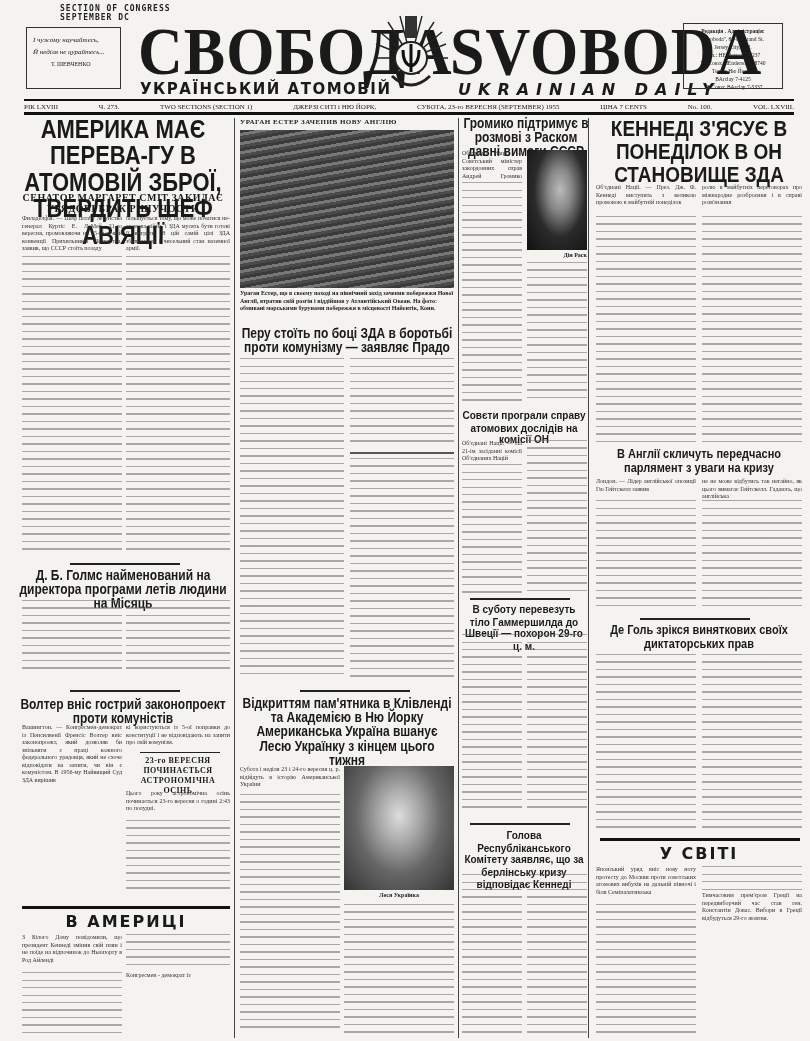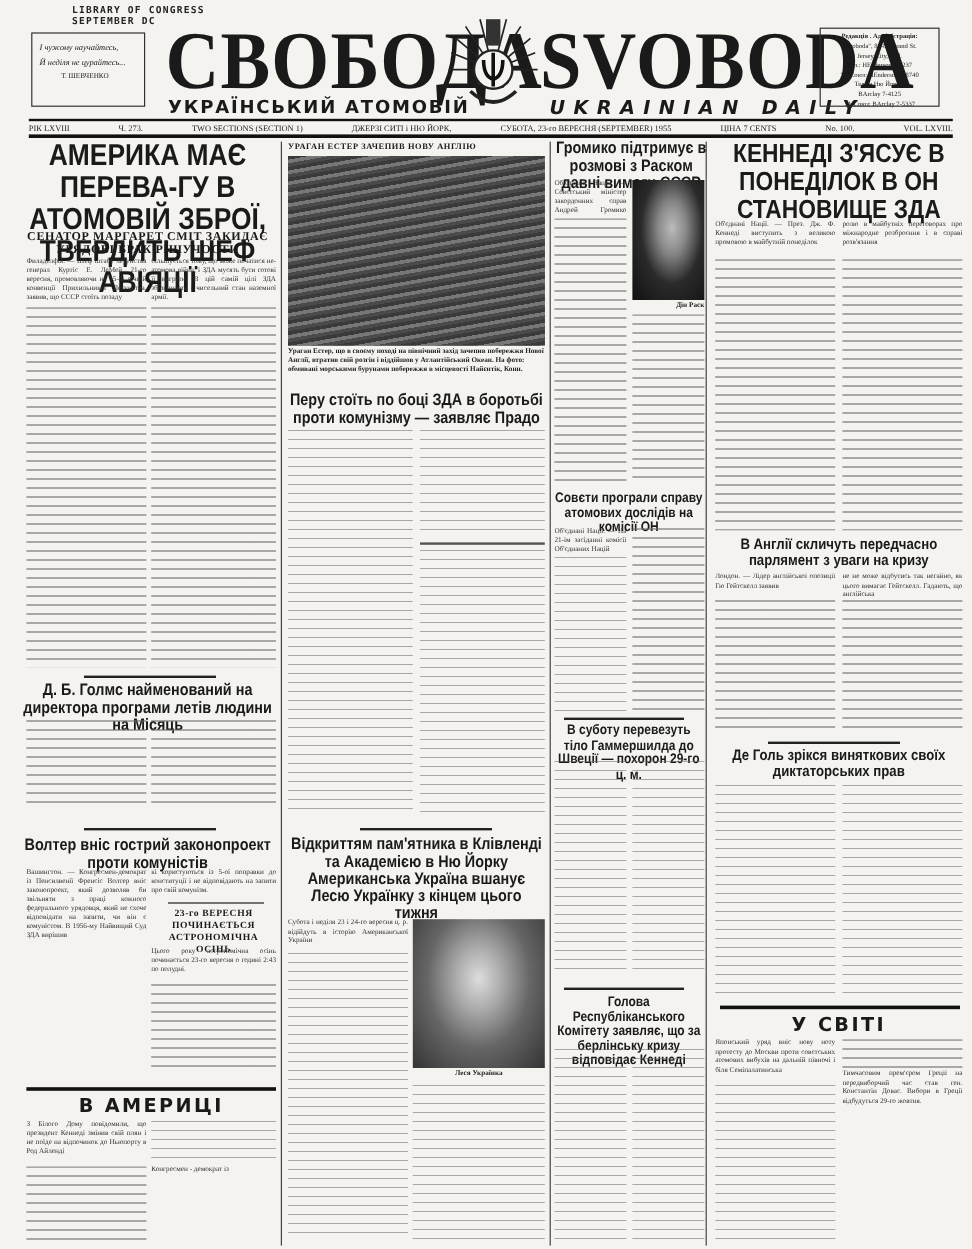--- a/index.html
+++ b/index.html
@@ -29,21 +29,21 @@
   .photo-gromyko { background: radial-gradient(ellipse at 55% 40%, #bbb 0%, #888 25%, #2a2a2a 55%, #111 100%); }
   .photo-lesya { background: radial-gradient(ellipse at 50% 40%, #ddd 0%, #aaa 25%, #666 55%, #333 100%); }
   .caption { font-size: 6px; line-height: 7.5px; font-weight: bold; color: #222; }
   .section-title { font-family: "DejaVu Sans", sans-serif; font-weight: bold; text-align: center; letter-spacing: 2px; }
   .small-rule { height: 2px; background: #222; }
 </style>
 </head>
 <body>
 
 <div class="abs stamp">
-  <div>LIBRARY OF CONGRESS</div>
+  <div>SECTION OF CONGRESS</div>
   <div>SEPTEMBER DC</div>
 </div>
 
 <div class="abs quote-box">
   <div>І чужому научайтесь,</div>
   <div>Й неділя не цурайтесь...</div>
   <div class="sig">Т. ШЕВЧЕНКО</div>
 </div>
 
 <div class="abs mast-cyr">СВОБОДА</div>

